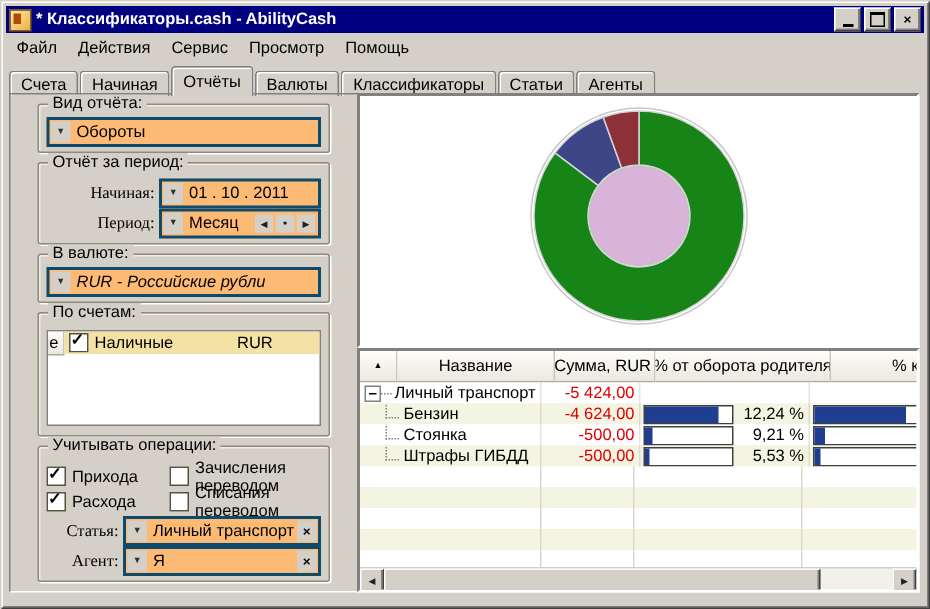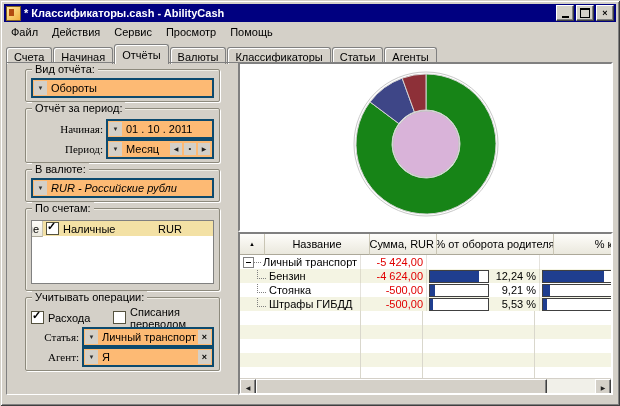--- a/index.html
+++ b/index.html
@@ -220,20 +220,30 @@
         <div class="acc-stripe1" style="flex:1;"></div>
       </div>
     </div>
 
     <div class="group">
       <span class="group-label">Учитывать операции:</span>
       <div class="cb-grid">
         <div class="cb-row">
           <span class="cb-item cb-col1">
             <span class="checkbox on"></span>
+            <span>Прихода</span>
+          </span>
+          <span class="cb-item">
+            <span class="checkbox"></span>
+            <span>Зачисления переводом</span>
+          </span>
+        </div>
+        <div class="cb-row">
+          <span class="cb-item cb-col1">
+            <span class="checkbox on"></span>
             <span>Расхода</span>
           </span>
           <span class="cb-item">
             <span class="checkbox"></span>
             <span>Списания переводом</span>
           </span>
         </div>
       </div>
       <div class="frow" style="margin-top:2px;">
         <span class="flabel" style="flex:1;">Статья:</span>

